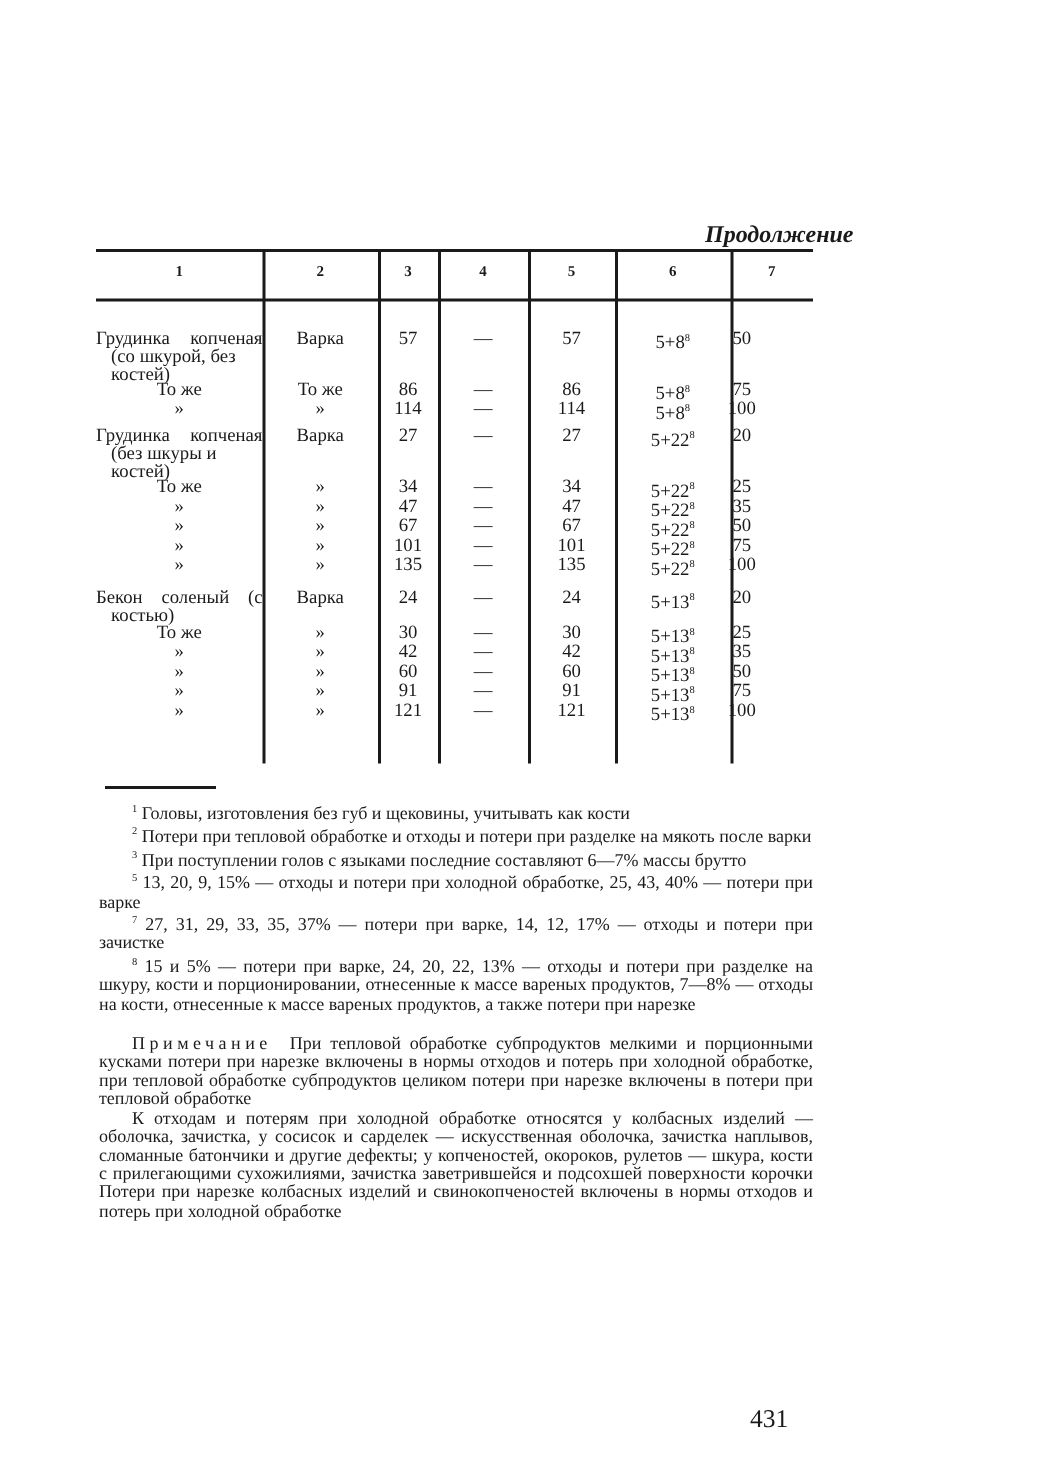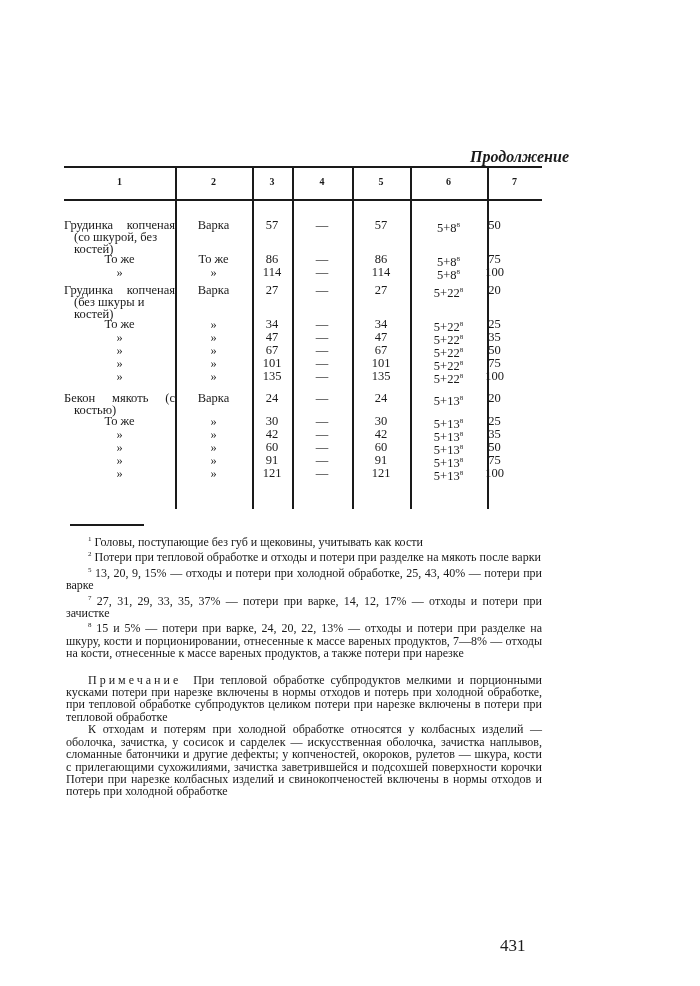--- a/index.html
+++ b/index.html
@@ -153,21 +153,21 @@
       </div>
       <div class="cell c2"><span>»</span></div>
       <div class="cell c3"><span>135</span></div>
       <div class="cell c4"><span>—</span></div>
       <div class="cell c5"><span>135</span></div>
       <div class="cell c6"><span>5+22</span><sup>8</sup></div>
       <div class="cell c7"><span>100</span></div>
     </div>
     <div class="row" style="top: 392px;">
       <div class="cell c1 name">
-        <div style="text-align-last: justify;">Бекон мякоть (с</div>
+        <div style="text-align-last: justify;">Бекон соленый (с</div>
         <div style="padding-left: 10px; text-align-last: left;">костью)</div>
       </div>
       <div class="cell c2"><span>Варка</span></div>
       <div class="cell c3"><span>24</span></div>
       <div class="cell c4"><span>—</span></div>
       <div class="cell c5"><span>24</span></div>
       <div class="cell c6"><span>5+13</span><sup>8</sup></div>
       <div class="cell c7"><span>20</span></div>
     </div>
     <div class="row" style="top: 415px;">
@@ -224,22 +224,23 @@
       <div class="cell c5"><span>121</span></div>
       <div class="cell c6"><span>5+13</span><sup>8</sup></div>
       <div class="cell c7"><span>100</span></div>
     </div>
   </div>
 
 <div class="fnline"></div>
 
 <div class="notes">
   <div id="footnotes">
-      <p><sup>1</sup> <span>Головы, поступающие без губ и щековины, учитывать как кости</span></p>
+      <p><sup>1</sup> <span>Головы, изготовления без губ и щековины, учитывать как кости</span></p>
       <p><sup>2</sup> <span>Потери при тепловой обработке и отходы и потери при разделке на мякоть после варки</span></p>
+      <p><sup>3</sup> <span>При поступлении голов с языками последние составляют 6—7% массы брутто</span></p>
       <p><sup>5</sup> <span>13, 20, 9, 15% — отходы и потери при холодной обработке, 25, 43, 40% — потери при варке</span></p>
       <p><sup>7</sup> <span>27, 31, 29, 33, 35, 37% — потери при варке, 14, 12, 17% — отходы и потери при зачистке</span></p>
       <p><sup>8</sup> <span>15 и 5% — потери при варке, 24, 20, 22, 13% — отходы и потери при разделке на шкуру, кости и порционировании, отнесенные к массе вареных продуктов, 7—8% — отходы на кости, отнесенные к массе вареных продуктов, а также потери при нарезке</span></p>
     </div>
   <div class="gap"></div>
   <p><span class="spaced">Примечание</span>&nbsp; <span>При тепловой обработке субпродуктов мелкими и порционными кусками потери при нарезке включены в нормы отходов и потерь при холодной обработке, при тепловой обработке субпродуктов целиком потери при нарезке включены в потери при тепловой обработке</span></p>
   <p>К отходам и потерям при холодной обработке относятся у колбасных изделий — оболочка, зачистка, у сосисок и сарделек — искусственная оболочка, зачистка наплывов, сломанные батончики и другие дефекты; у копченостей, окороков, рулетов — шкура, кости с прилегающими сухожилиями, зачистка заветрившейся и подсохшей поверхности корочки Потери при нарезке колбасных изделий и свинокопченостей включены в нормы отходов и потерь при холодной обработке</p>
 </div>
 
 <div class="pagenum">431</div>

